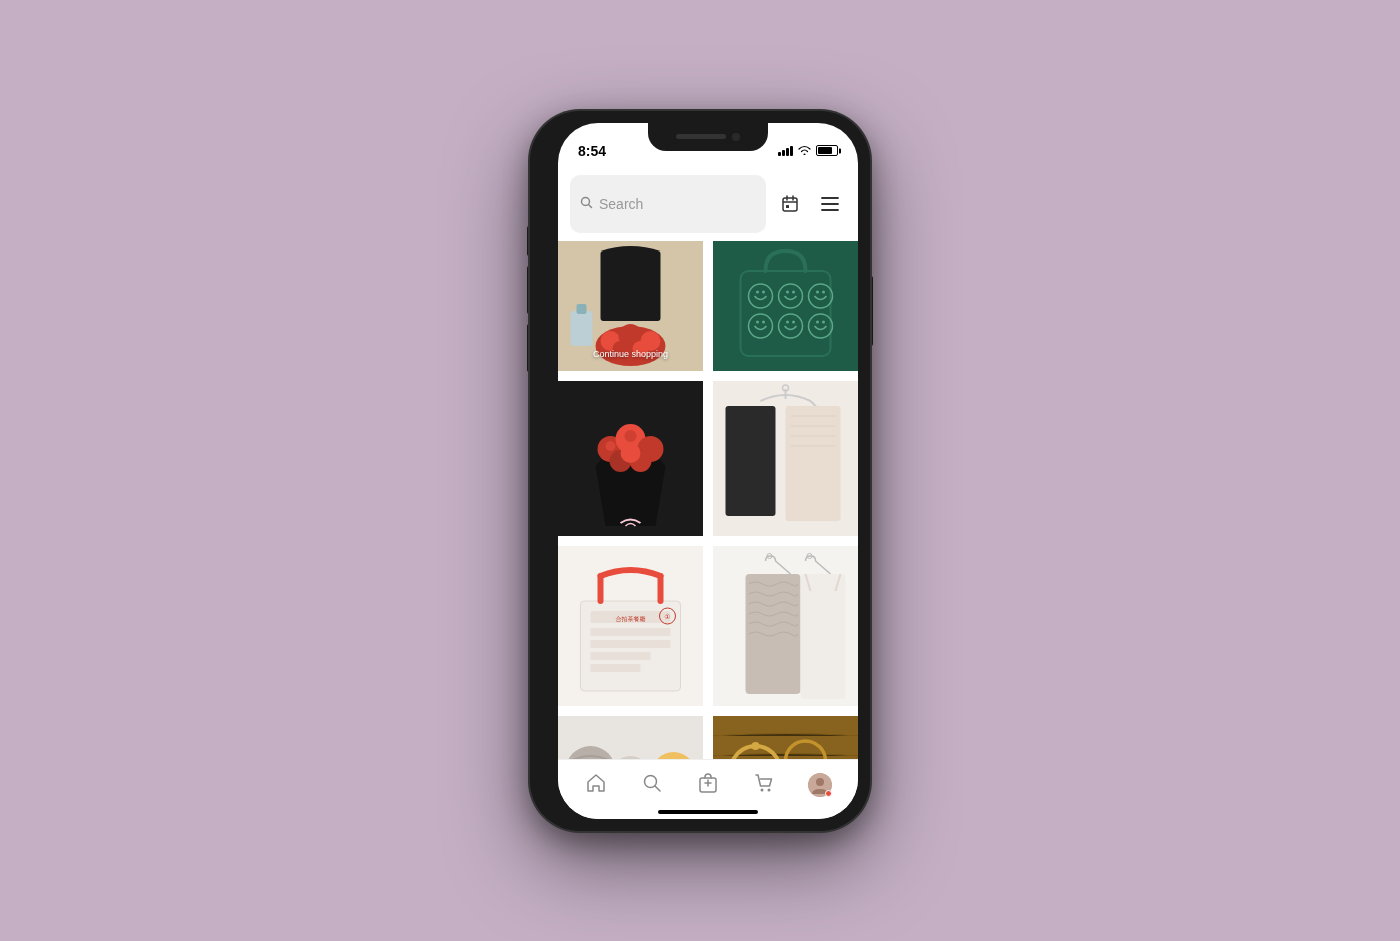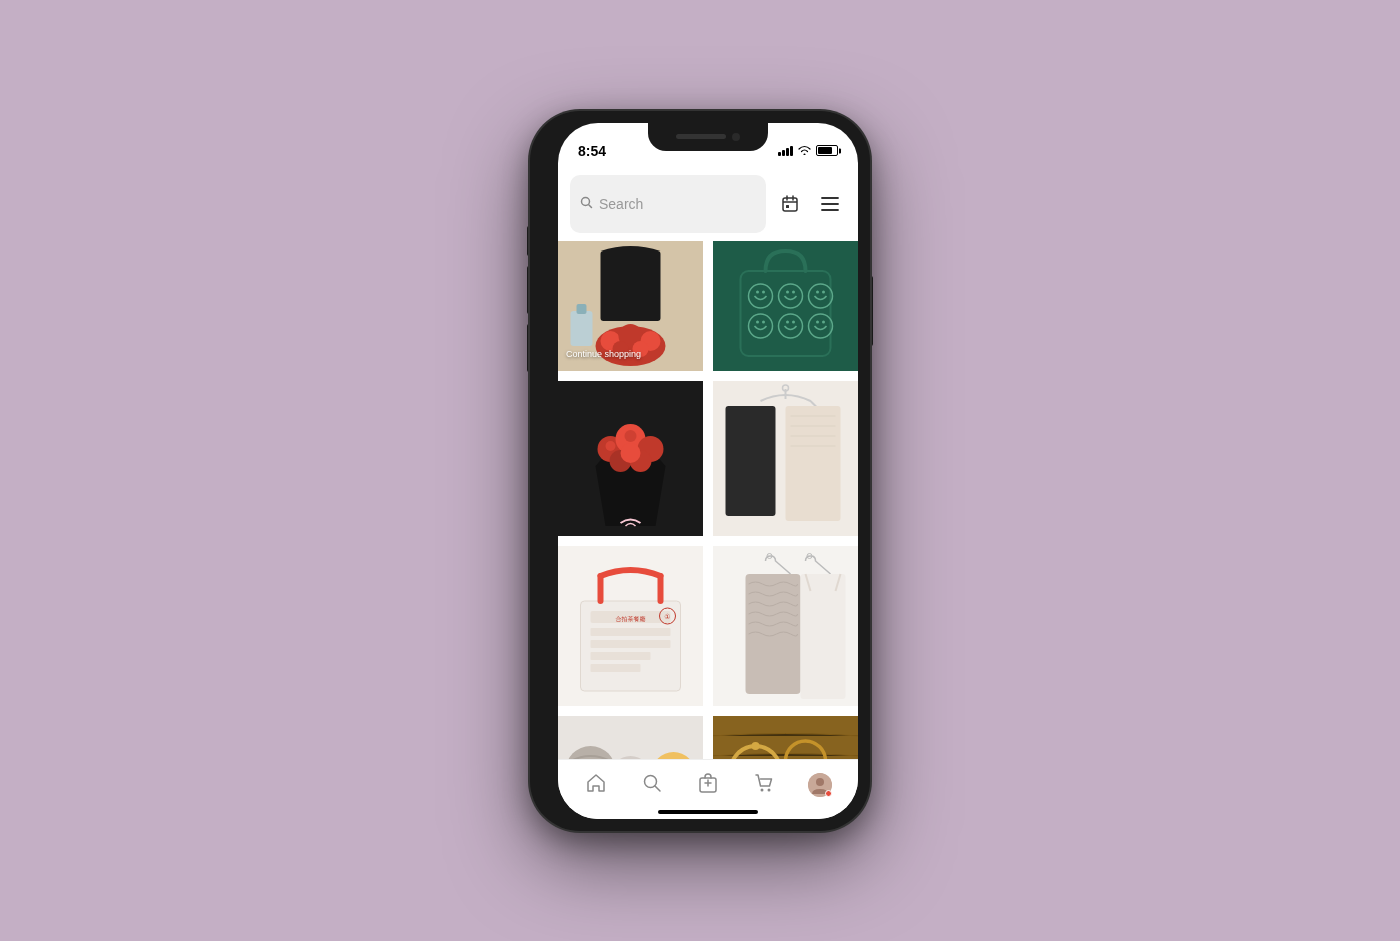--- a/index.html
+++ b/index.html
@@ -226,20 +226,21 @@
       color: #333;
     }
 
     
     .grid-container {
       display: grid;
       grid-template-columns: 1fr 1fr;
       gap: 10px;
       overflow-y: auto;
       height: calc(100% - 52px);
+      text-align: center;
     }
 
     .grid-item {
       position: relative;
       overflow: hidden;
       background: #e8e0d8;
     }
 
     
     .continue-shopping-label {

